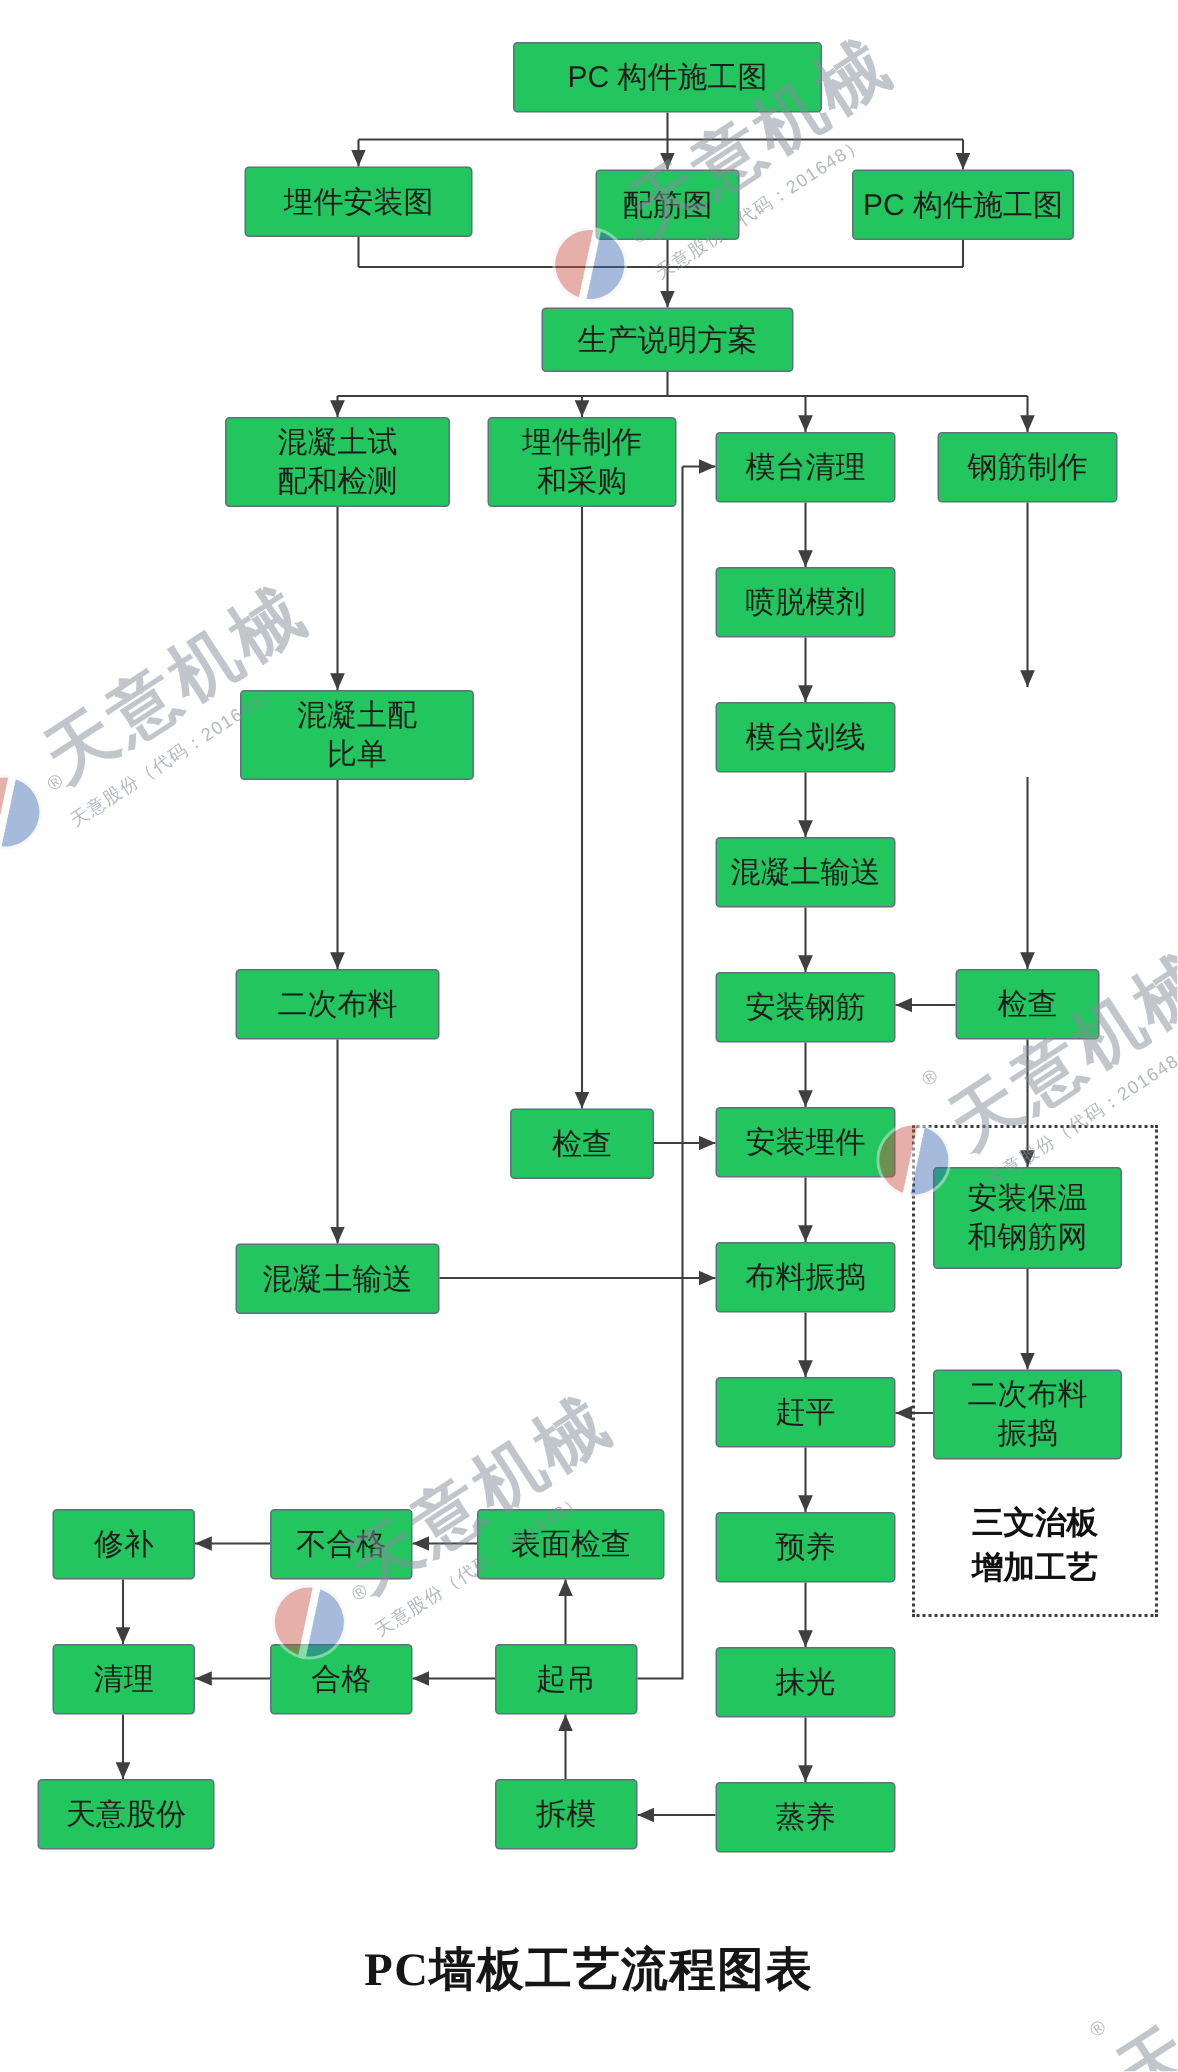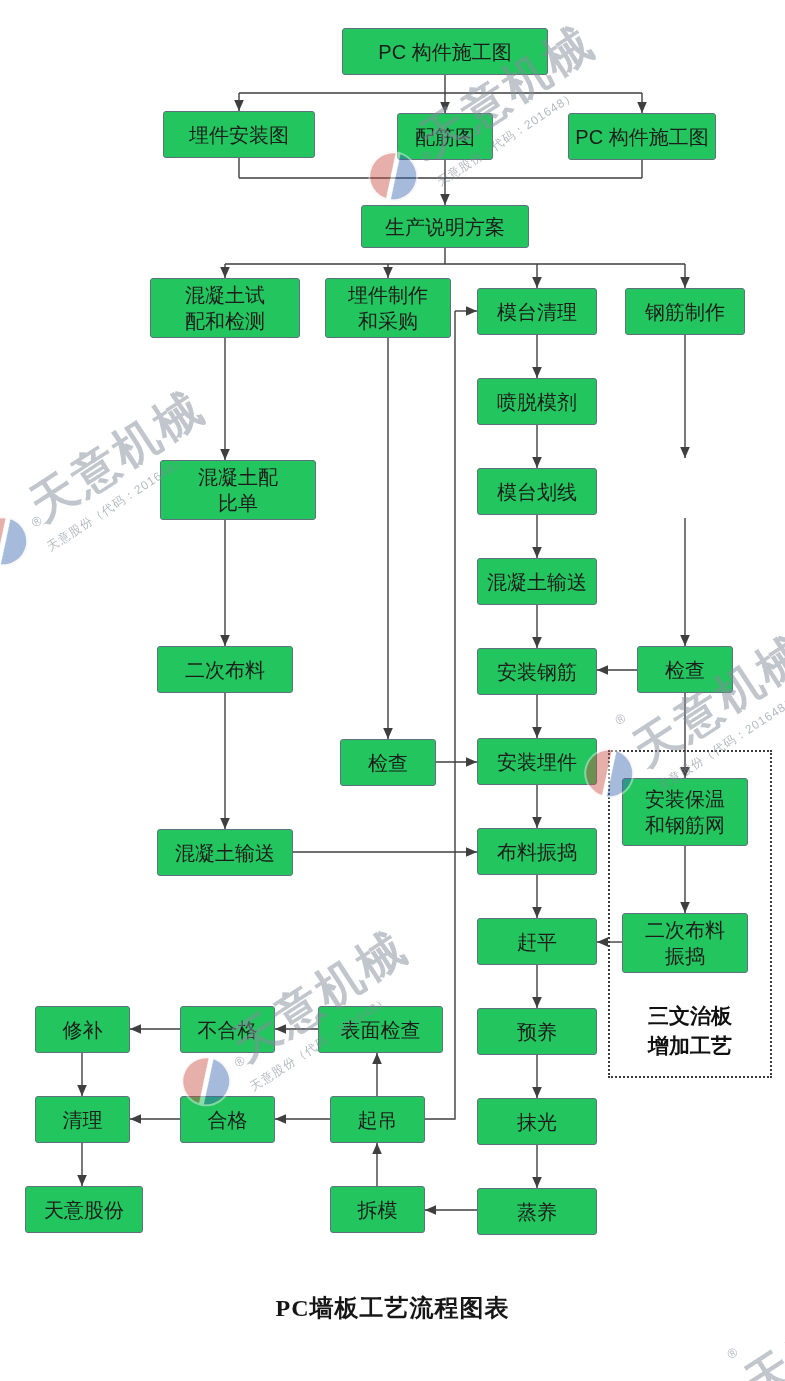--- a/index.html
+++ b/index.html
@@ -24,21 +24,21 @@
   }
   .group-label{
     position:absolute;z-index:2;display:flex;align-items:center;justify-content:center;
     font-size:21px;font-weight:700;color:#111;white-space:pre-line;text-align:center;line-height:30px;
   }
 
   
   .diagram-title{
     position:absolute;left:0;top:1292px;width:785px;z-index:2;
     text-align:center;font-family:"Liberation Serif","DejaVu Serif",serif;
-    font-size:24px;font-weight:800;color:#161616;letter-spacing:1px;
+    font-size:31px;font-weight:800;color:#161616;letter-spacing:1px;
   }
 
   
   .wm{position:absolute;z-index:4;pointer-events:none;transform:rotate(-33deg);transform-origin:left center;}
   .wm-inner{display:flex;align-items:center;gap:9px;}
   .wm-logo{
     width:46px;height:46px;border-radius:50%;flex:0 0 auto;opacity:.45;
     background:linear-gradient(135deg,#c94f43 46%,#ffffff 46%,#ffffff 54%,#3c68b0 54%);
     border:2px solid rgba(255,255,255,.9);
   }

